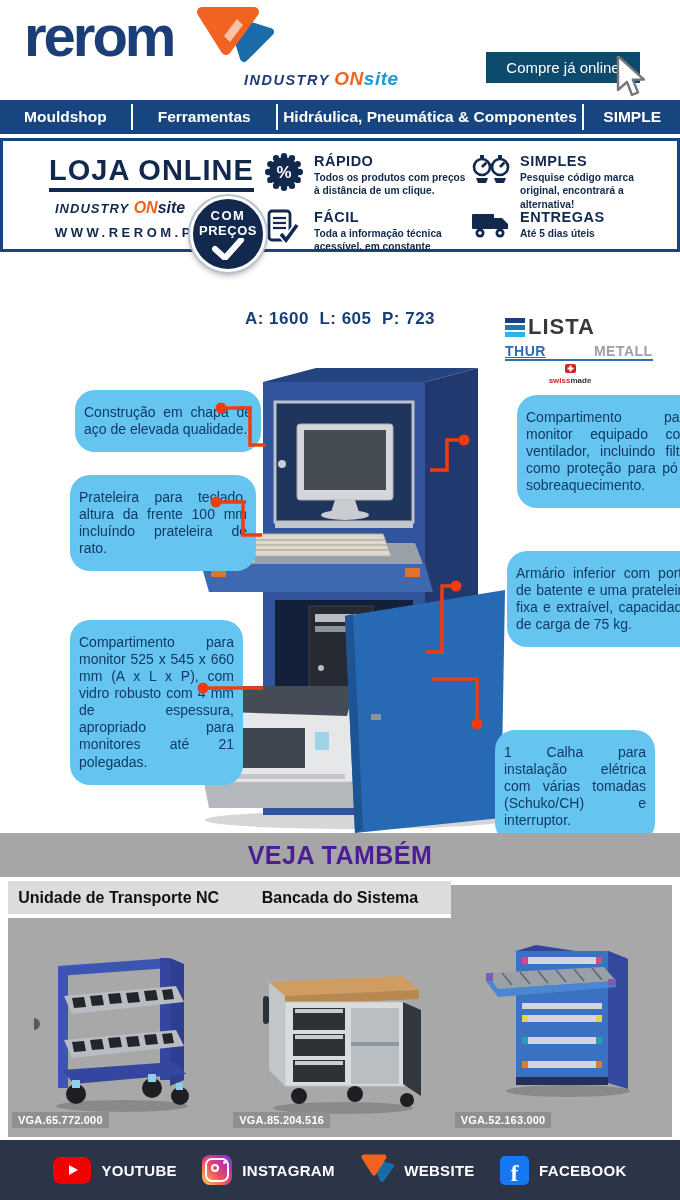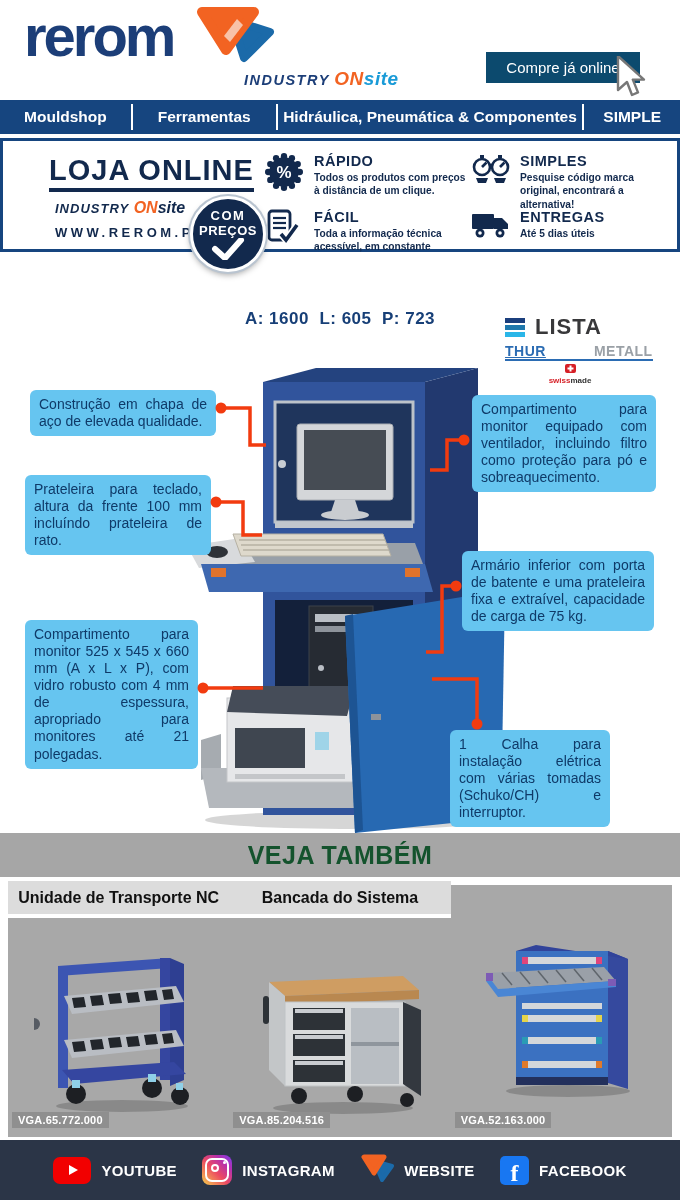--- a/index.html
+++ b/index.html
@@ -51,45 +51,45 @@
   .badge-l1{font-size:13px;font-weight:bold;letter-spacing:1.5px;margin-top:9px;}
   .badge-l2{font-size:13px;font-weight:bold;letter-spacing:.5px;}
 
   
   .product{position:absolute;top:252px;left:0;width:680px;height:581px;background:#fff;}
   .p-title{position:absolute;top:22px;left:0;width:100%;text-align:center;font-size:27px;
            font-weight:bold;color:#173f77;}
   .p-dims{position:absolute;top:57px;left:0;width:100%;text-align:center;font-size:17px;
           font-weight:bold;color:#173f77;letter-spacing:.5px;white-space:pre;}
   .brands{position:absolute;left:505px;top:62px;width:130px;}
-  .lista-row{display:flex;align-items:center;gap:10px;}
+  .lista-row{display:flex;align-items:center;gap:3px;}
   .lista-bars{display:flex;flex-direction:column;gap:2px;}
   .lista-bars i{display:block;width:20px;height:5px;}
   .lb1{background:#1b3f7d;} .lb2{background:#1f78ad;} .lb3{background:#2ab6e8;}
   .lista-word{font-size:22px;font-weight:bold;color:#38383a;letter-spacing:1px;}
   .thur-row{margin-top:3px;font-size:14px;font-weight:bold;border-bottom:2px solid #2b6cb3;
             display:inline-block;letter-spacing:.5px;}
   .thur{color:#2b6cb3;text-decoration:underline;} .metall{color:#9aa0a6;margin-left:48px;}
   .swiss-row{margin-top:3px;display:flex;align-items:center;gap:3px;font-size:8px;font-weight:bold;flex-direction:column;}
   .sw-red{color:#d61f26;} .sw-dark{color:#333;}
   .p-illu{position:absolute;left:175px;top:116px;width:340px;height:465px;}
-  .callout{position:absolute;background:#66c5f0;border-radius:6px;padding:6px 9px;
-           font-size:14px;color:#0f3a68;text-align:justify;line-height:1.22;}
+  .callout{position:absolute;background:#66c5f0;border-radius:20px;padding:14px 9px;
+           font-size:14px;color:#0f3a68;text-align:justify;line-height:1.22;margin-left:45px;}
   .cl1{left:30px;top:138px;width:186px;}
   .cl2{left:25px;top:223px;width:186px;}
   .cl3{left:25px;top:368px;width:173px;}
   .cr1{left:472px;top:143px;width:184px;}
   .cr2{left:462px;top:299px;width:192px;}
   .cr3{left:450px;top:478px;width:160px;}
   .connectors{position:absolute;left:0;top:0;width:680px;height:581px;pointer-events:none;}
 
   
   .veja{position:absolute;top:833px;left:0;width:680px;height:44px;background:#a6a6a6;
         display:flex;align-items:center;justify-content:center;}
-  .veja-title{font-size:25px;font-weight:bold;color:#14532d;letter-spacing:.5px;}
+  .veja-title{font-size:25px;font-weight:bold;color:#4c1d95;letter-spacing:.5px;}
   .cards{position:absolute;top:881px;left:0;width:680px;height:256px;display:flex;
          padding:0 8px;}
   .card{flex:1;display:flex;flex-direction:column;cursor:pointer;}
   .card-head{height:33px;background:#dcdcdc;display:flex;align-items:center;justify-content:center;
              font-weight:bold;font-size:16px;color:#111;white-space:nowrap;}
   .card-body{flex:1;margin-top:4px;background:#a8a8a8;position:relative;display:flex;
              align-items:center;justify-content:center;}
   .code{position:absolute;left:4px;bottom:9px;background:#8f8f8f;color:#fff;font-size:11px;
         font-weight:bold;padding:2px 6px;letter-spacing:.2px;}
 

